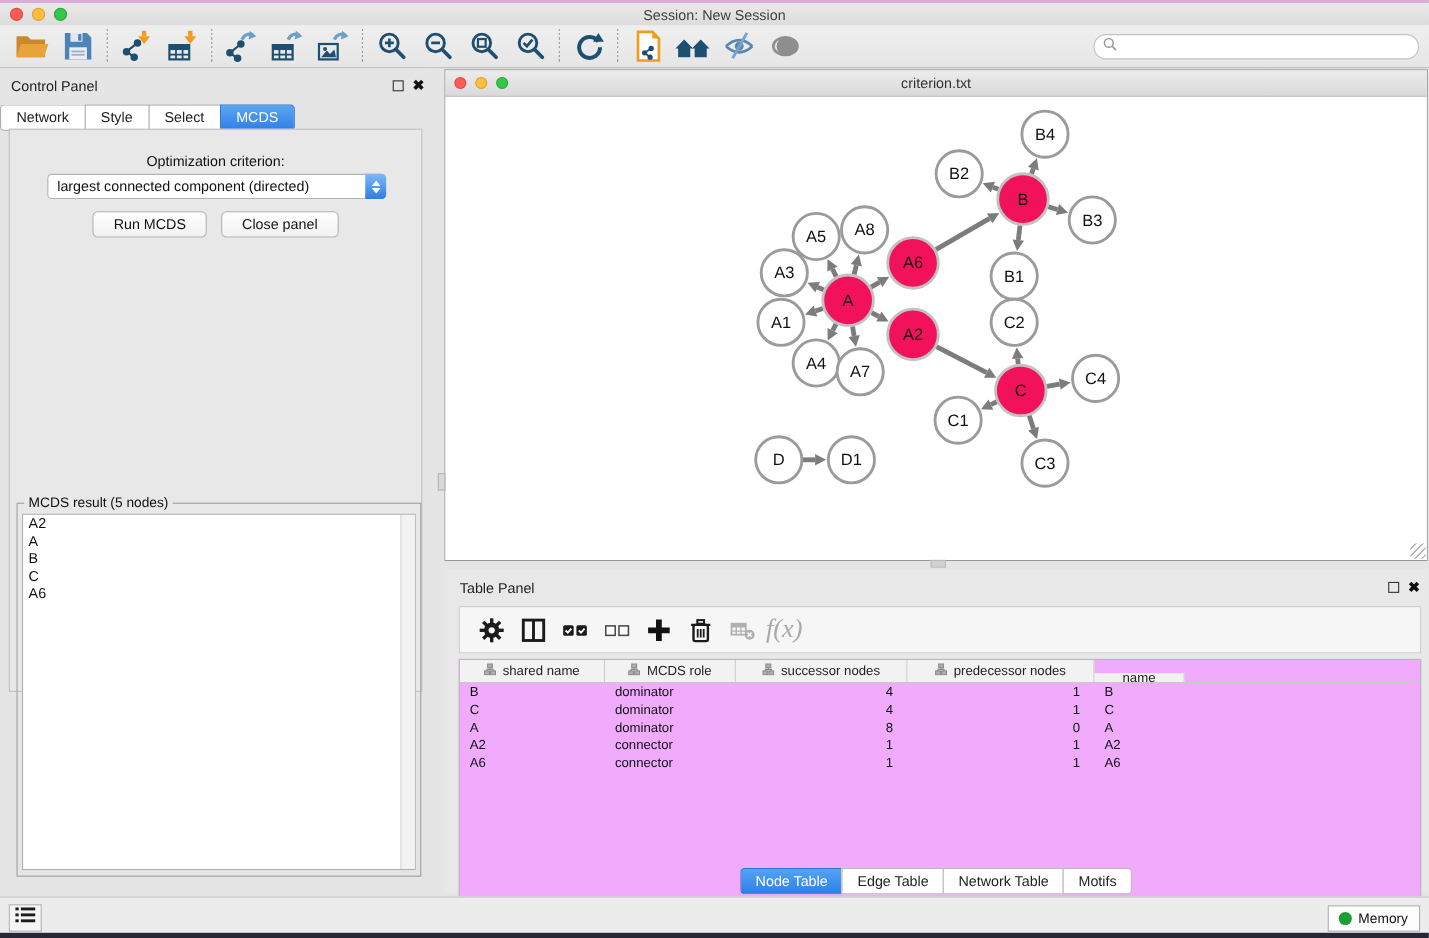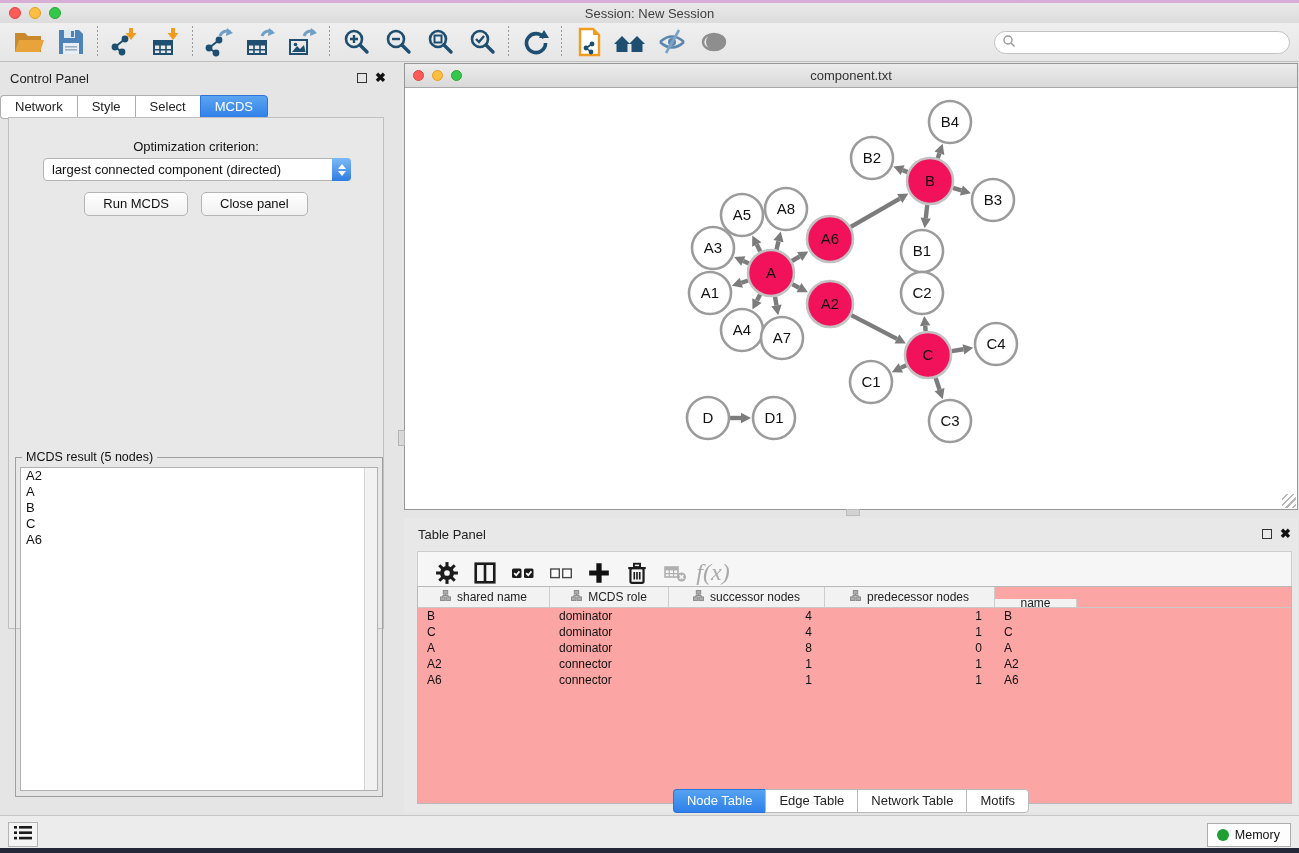--- a/index.html
+++ b/index.html
@@ -84,22 +84,22 @@
     background:#d2d2d2; border:1px solid #bbb; }
   .resize-corner { position:absolute; right:1px; bottom:1px; width:14px; height:14px;
     background:repeating-linear-gradient(135deg, transparent 0 3px, #b5b5b5 3px 4.5px); }
 
   
   .table-frame { position:absolute; left:404px; top:518px; width:894px; height:294px; background:#e8e8e8; }
   .tp-toolbar { position:absolute; left:13px; top:33px; width:875px; height:43px;
     background:#f6f6f6; border:1px solid #cdcdcd; display:flex; align-items:center; padding-left:10px; }
   .tp-btn { width:38px; height:36px; display:flex; align-items:center; justify-content:center; }
   .fx { font-family:"Liberation Serif", serif; font-style:italic; font-size:24px; color:#a9a9a9; }
-  .tp-table { position:absolute; left:13px; top:68px; width:875px; height:218px;
-    background:#fca5a5; border:1px solid #b9b9b9; overflow:hidden; }
+  .tp-table { position:absolute; left:13px; top:81px; width:875px; height:218px;
+    background:#f0abfc; border:1px solid #b9b9b9; overflow:hidden; }
   .tp-header { display:flex; height:21px; border-bottom:1px solid #c8c8c8; }
   .th { background:#f2f2f2; border-right:1px solid #cdcdcd; display:flex; align-items:center;
     justify-content:center; gap:6px; font-size:12px; color:#222; }
   .tp-row { display:flex; height:16px; align-items:center; }
   .td { font-size:12px; color:#111; overflow:hidden; white-space:nowrap; }
   .td.left { padding-left:9px; text-align:left; }
   .td.right { padding-right:13px; text-align:right; }
   .tp-tabs { position:absolute; left:0; top:271px; width:100%; display:flex; justify-content:center; }
   .tp-tab { font-size:13px; color:#222; background:#fff; border:1px solid #b9b9b9; border-right:none;
     padding:3px 13px 4px; }
@@ -314,21 +314,21 @@
     </div>
   </div>
 
   <div class="net-frame">
     <div class="net-titlebar">
       <div class="lights">
         <div class="light red"></div>
         <div class="light yellow"></div>
         <div class="light green"></div>
       </div>
-      <span class="wtitle">component.txt</span>
+      <span class="wtitle">criterion.txt</span>
     </div>
     <div class="net-canvas">
       <svg id="graph-svg" width="892" height="421">
           <line x1="343.19449101663605" y1="192.47721606011933" x2="336.3575748521254" y2="194.71882791733594" stroke="#7c7c7c" stroke-width="4.4"></line>
           <polygon points="326.85527944239044,197.83433460905232 334.7375113724329,189.77763430427376 337.97763833181796,199.66002153039813" fill="#7c7c7c"></polygon>
           <line x1="387.24584341051735" y1="196.163070266543" x2="394.0164783596622" y2="199.7205225279581" stroke="#7c7c7c" stroke-width="4.4"></line>
           <polygon points="402.8689131140444,204.37180180568436 391.5978131352445,204.32378860023687 396.43514358407987,195.11725645567935" fill="#7c7c7c"></polygon>
           <line x1="343.9602219272035" y1="175.5000956582774" x2="338.3046948500952" y2="173.0623684698686" stroke="#7c7c7c" stroke-width="4.4"></line>
           <polygon points="329.12145398642997,169.10407499415084 340.3630074574684,168.2870832207627 336.24638224272195,177.8376537189745" fill="#7c7c7c"></polygon>
           <line x1="355.11702615070675" y1="206.39067273826606" x2="351.96408904277826" y2="212.58782498488415" stroke="#7c7c7c" stroke-width="4.4"></line>

